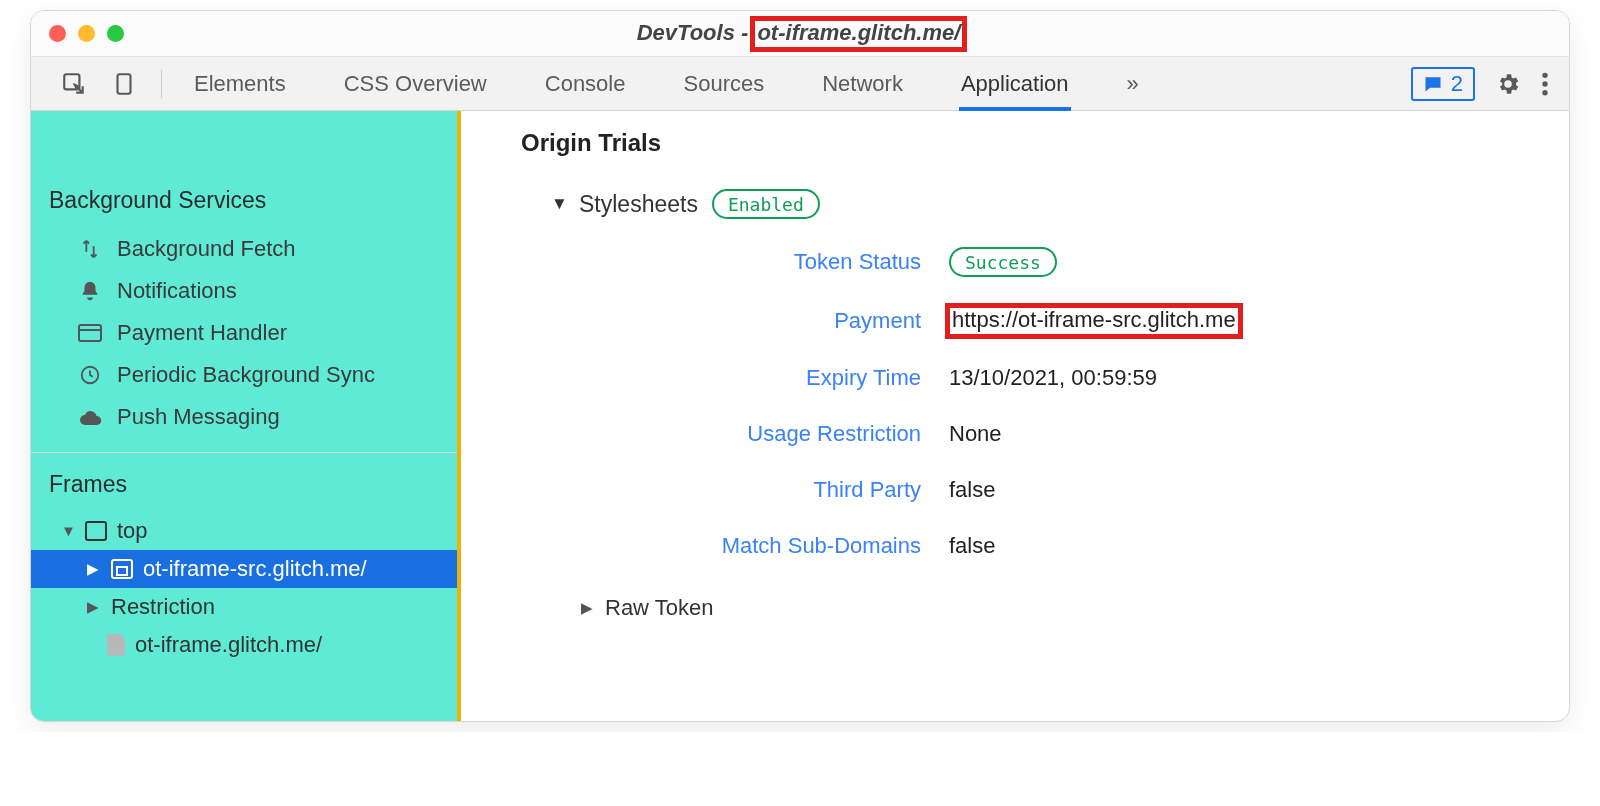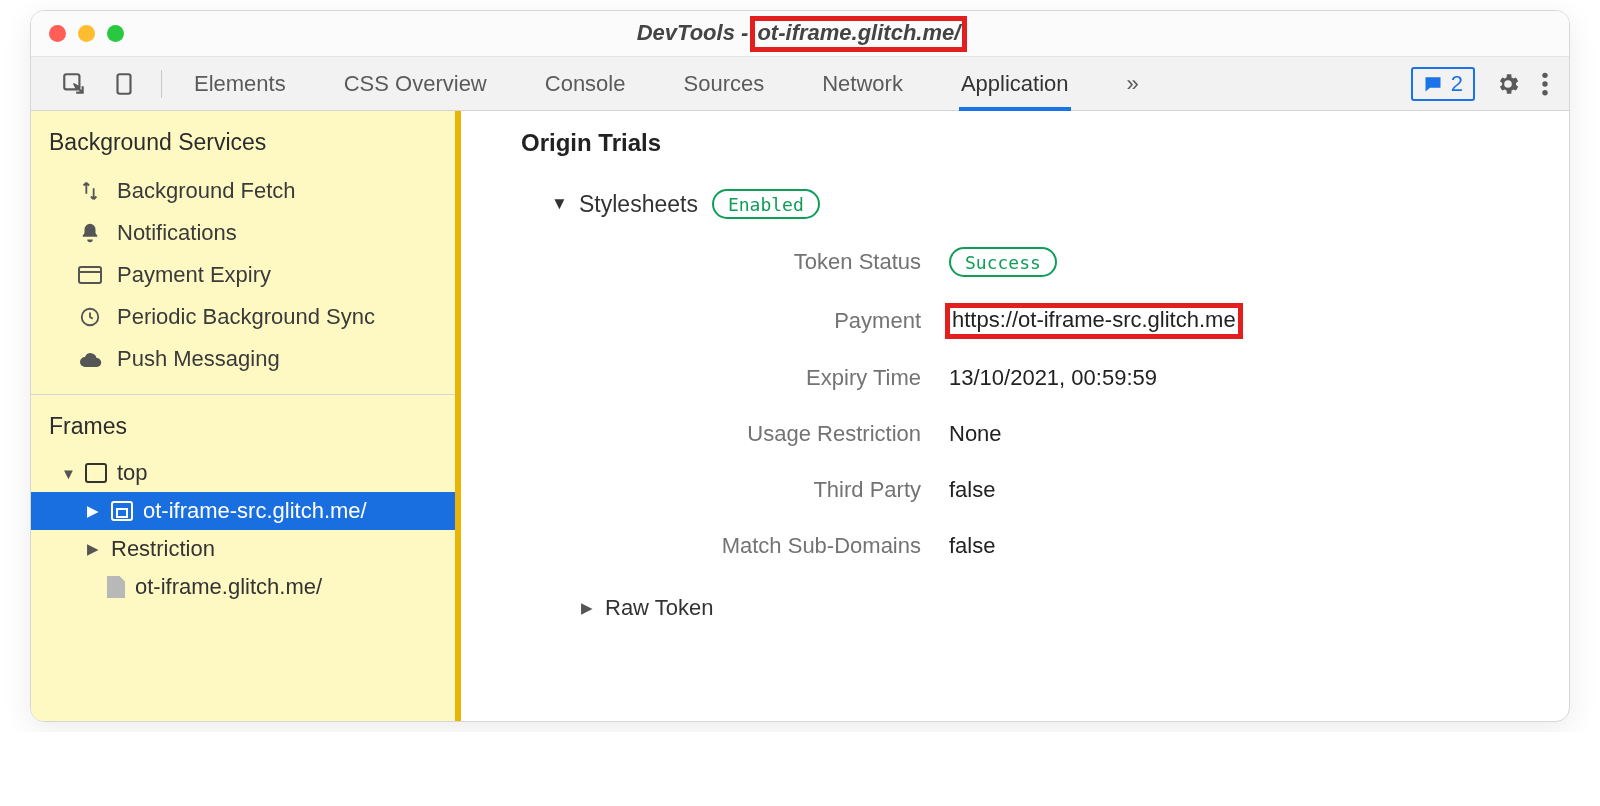--- a/index.html
+++ b/index.html
@@ -63,25 +63,25 @@
   .tab-active { color: #333; box-shadow: inset 0 -4px 0 0 #1a73e8; font-weight: 400; }
   .toolbar-right { display: flex; align-items: center; gap: 20px; margin-left: auto; }
   .badge-outline {
     display: inline-flex; align-items: center; gap: 8px;
     border: 2px solid #1a73e8; border-radius: 3px;
     padding: 2px 10px; color: #1a73e8; font-size: 22px;
   }
   .body { display: flex; min-height: 610px; }
   .sidebar {
     width: 430px; min-width: 430px;
-    border-right: 6px solid #eab308;
-    background: #fef9c3;
+    border-right: 4px solid #eab308;
+    background: #5eead4;
     font-size: 22px;
     color: #333;
-    display: flex; flex-direction: column;
+    display: flex; flex-direction: column; justify-content: center;
   }
   .side-section-title { font-size: 23px; color: #2c2c2c; padding: 18px 18px 14px 18px; }
   .side-list { display: flex; flex-direction: column; }
   .side-item { display: flex; align-items: center; gap: 14px; padding: 8px 18px 8px 46px; color: #3a3a3a; cursor: pointer; }
   .side-item .icon-slot { width: 26px; display: flex; justify-content: center; color: #555; }
   .side-divider { height: 1px; background: #d7d7d7; margin: 14px 0 0 0; }
   .frames-row {
     display: flex; align-items: center; gap: 10px;
     padding: 6px 10px 6px 30px; cursor: pointer;
   }
@@ -109,21 +109,21 @@
     border: 2px solid #0f9d58; color: #0f9d58;
     border-radius: 18px; padding: 0 14px; height: 30px; font-family: ui-monospace, Menlo, monospace; font-size: 18px;
   }
   .kv-grid {
     display: grid;
     grid-template-columns: 310px 28px auto;
     row-gap: 30px;
     margin-left: 90px;
     align-items: center;
   }
-  .kv-label { text-align: right; color: #737373; font-size: 22px; }
+  .kv-label { text-align: right; color: #3b82f6; font-size: 22px; }
   .kv-gap {}
   .kv-value { color: #222; font-size: 22px; }
   .raw-token { margin-left: 60px; margin-top: 36px; display:flex; align-items:center; gap:10px; }
   svg { display: block; }
 </style>
 </head>
 <body>
 
 <div class="window">
 
@@ -205,21 +205,21 @@
             </span>
           <span>Notifications</span>
         </div>
         <div class="side-item">
           <span class="icon-slot">
               <svg width="24" height="20" viewBox="0 0 24 18" fill="none" stroke="#555" stroke-width="2">
                 <rect x="1" y="1" width="22" height="16" rx="2"></rect>
                 <line x1="1" y1="6" x2="23" y2="6"></line>
               </svg>
             </span>
-          <span>Payment Expiry</span>
+          <span>Payment Handler</span>
         </div>
         <div class="side-item">
           <span class="icon-slot">
               <svg width="22" height="22" viewBox="0 0 24 24" fill="none" stroke="#555" stroke-width="2">
                 <circle cx="12" cy="12" r="9"></circle>
                 <path d="M12 7v5l3 2"></path>
               </svg>
             </span>
           <span>Periodic Background Sync</span>
         </div>

